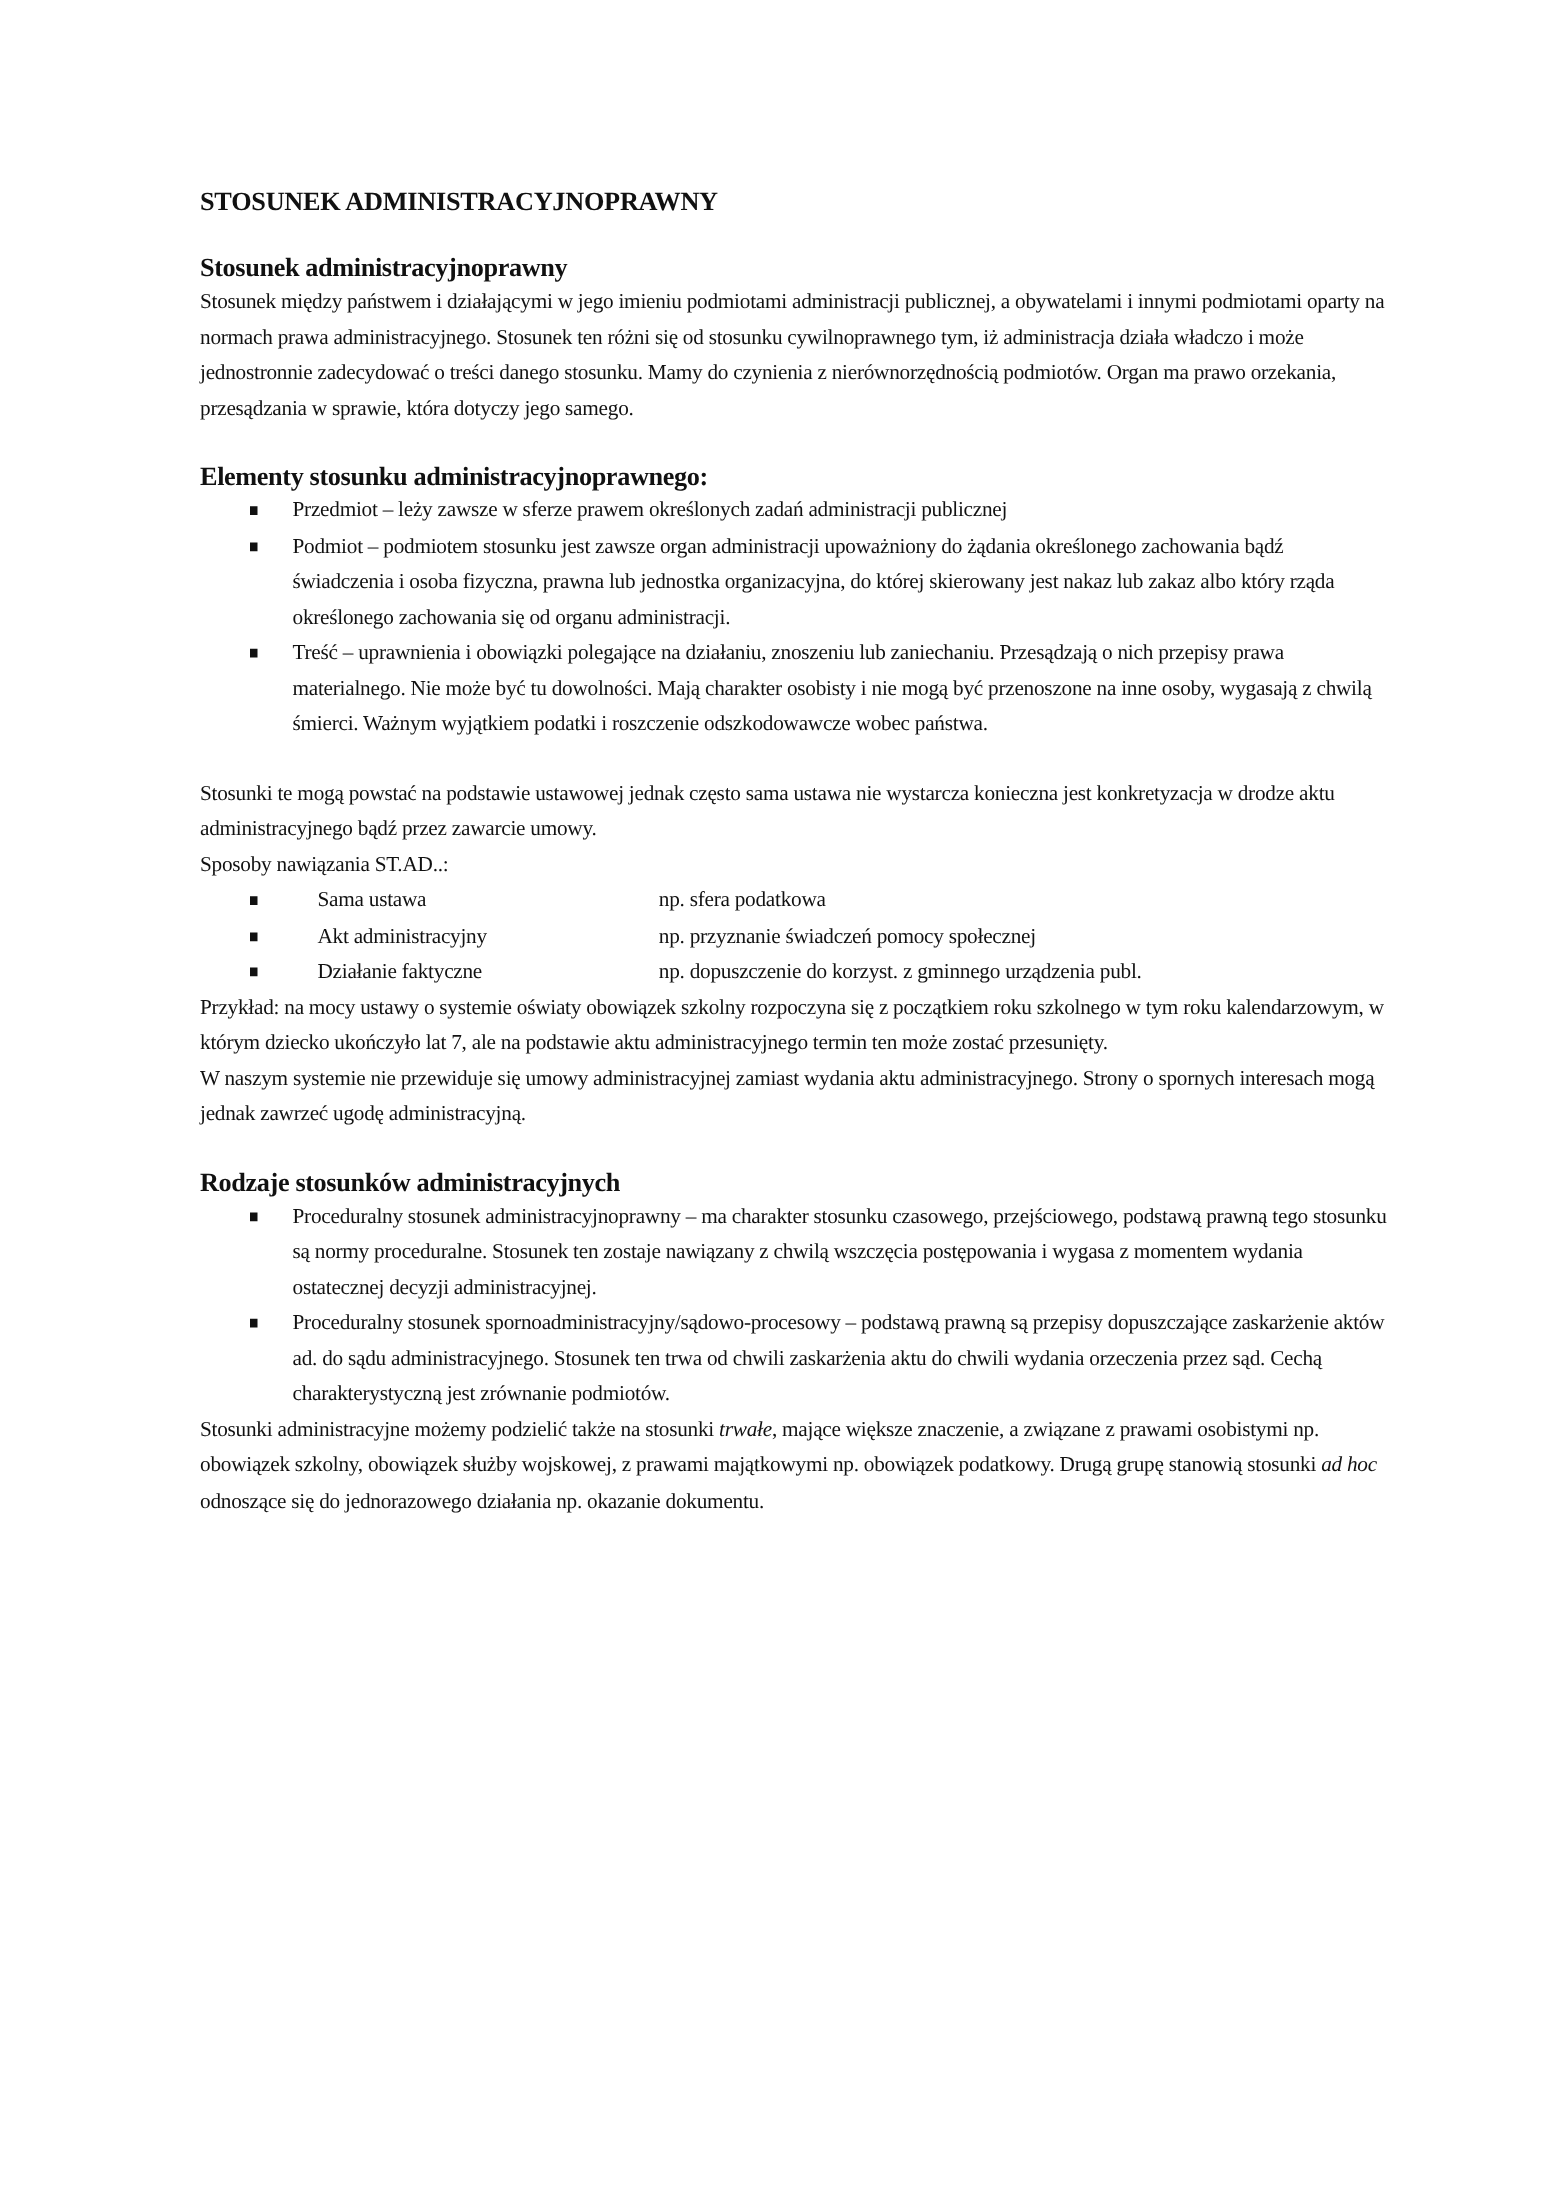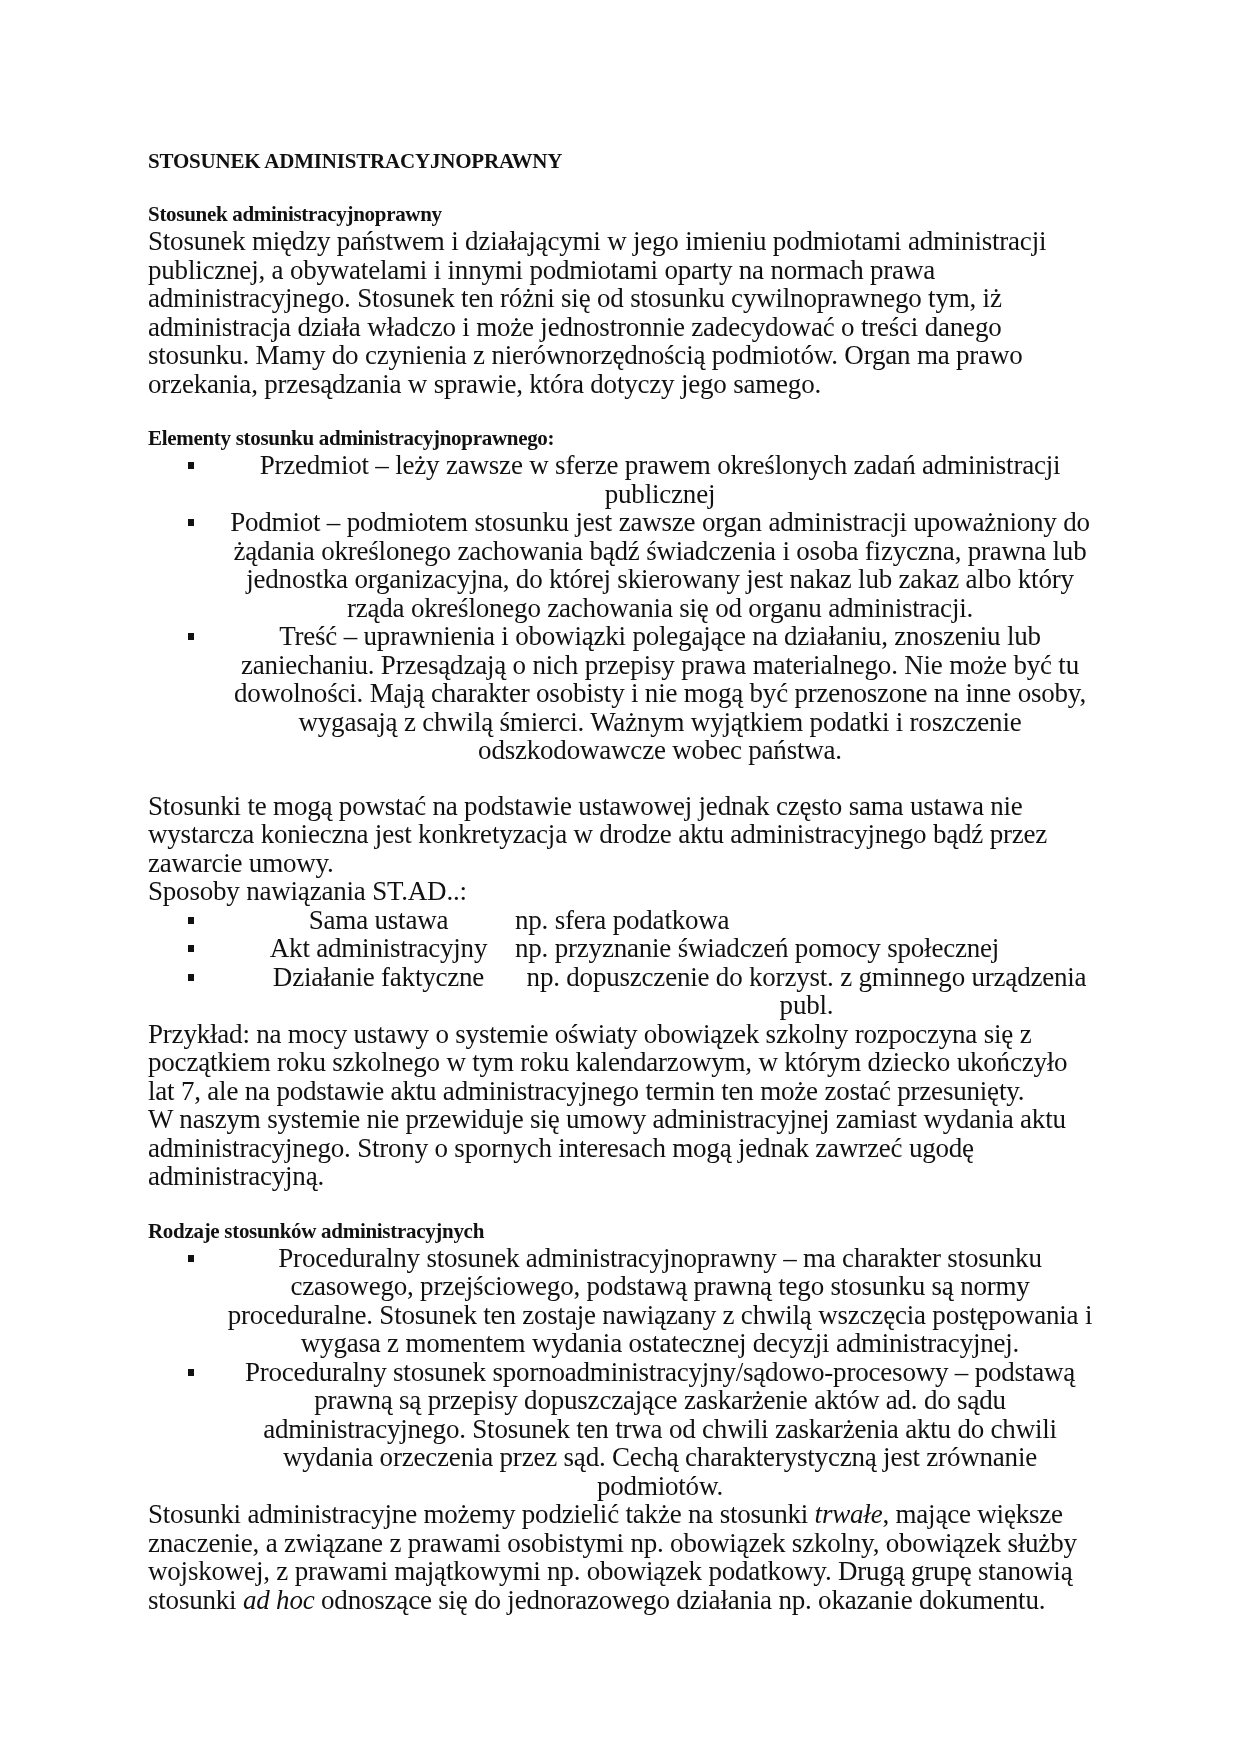--- a/index.html
+++ b/index.html
@@ -1,23 +1,23 @@
 <!DOCTYPE html>
 <html><head>
 <meta charset="utf-8">
 <style>
   html, body { margin:0; padding:0; background:#ffffff; }
   body { width:1240px; height:1754px; position:relative; overflow:hidden;
          font-family:"Liberation Serif", "DejaVu Serif", serif; color:#111; }
-  .page { position:absolute; left:148px; top:148px; width:950px; }
+  .page { position:absolute; left:160px; top:148px; width:950px; }
   .title { font-weight:bold; font-size:21px; margin:0; line-height:26px; letter-spacing:-0.2px; }
   .h { font-weight:bold; font-size:21px; margin:0; line-height:26px; letter-spacing:-0.3px; }
-  p, li { font-size:27px; line-height:28.5px; margin:0; letter-spacing:-0.2px; }
+  p, li { font-size:17px; line-height:28.5px; margin:0; letter-spacing:-0.2px; }
   .gap1 { height:27px; }
-  ul { list-style:none; margin:0; padding:0;text-align:center; }
+  ul { list-style:none; margin:0; padding:0; }
   ul li { position:relative; padding-left:74px; }
   ul li .bullet { position:absolute; left:40px; top:11px; width:6px; height:7px; background:#111; }
   .pair { display:flex;margin-left:20px; }
   .pair .k { width:273px; flex:none; }
   em { font-style:italic; }
 </style>
 </head>
 <body>
 
 <div class="page">

